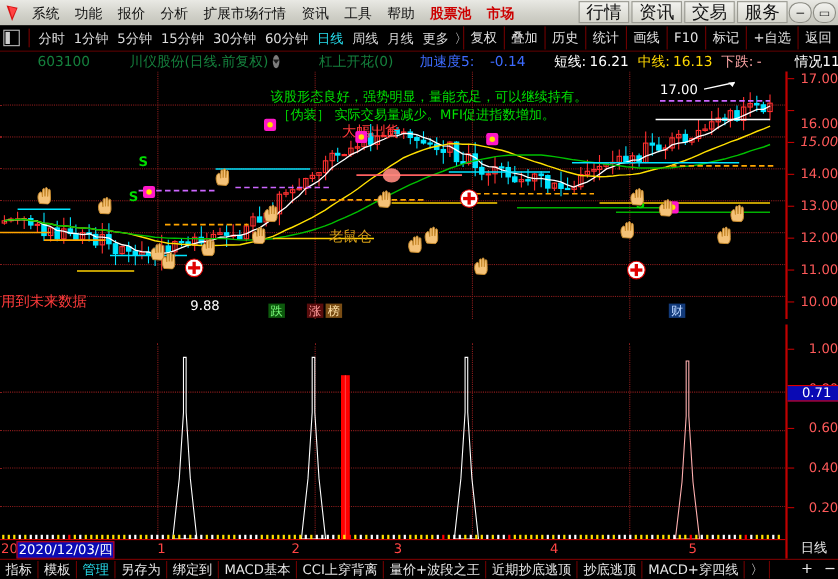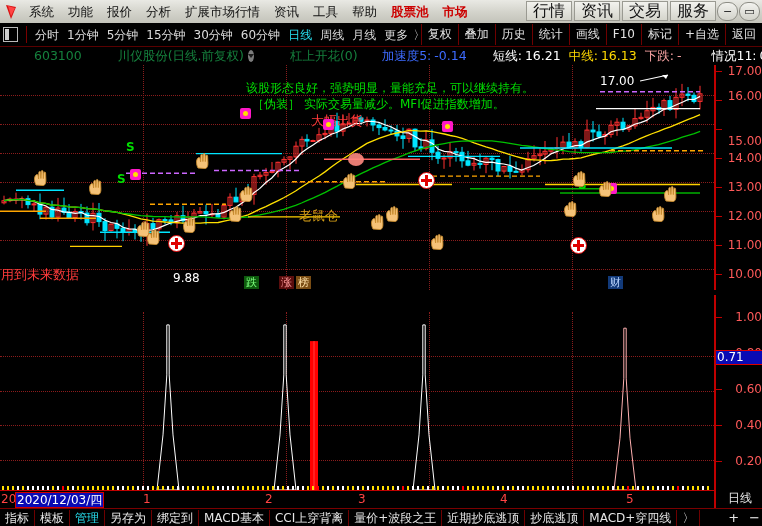--- a/index.html
+++ b/index.html
@@ -72,21 +72,21 @@
   
   .indhead{position:absolute;left:0;top:295px;width:714px;height:17px;display:flex;align-items:center;gap:0;}
   .ih{font-size:12px;line-height:15px;white-space:nowrap;padding-right:7px;}
   .ih.grey{color:#cfcfcf;padding-left:4px;}
   .ih.pink{color:#ff6a6a;} .ih.red{color:#ff1a1a;} .ih.yel{color:#ffe000;} .ih.wht{color:#f0f0f0;}
   .indpane{position:absolute;left:0;top:312px;width:714px;height:178px;background:#000;overflow:hidden;}
   .axis-ind{position:absolute;left:714px;top:295px;width:48px;height:195px;border-left:2px solid #c00000;}
   .ind-gridh{position:absolute;left:0;width:714px;height:0;border-top:1px dotted #8b1c1c;}
   .ind-gridv{position:absolute;top:0;height:178px;width:0;border-left:1px dotted #8b1c1c;}
   .valtag{position:absolute;left:0;width:46px;background:#0a0ab4;border-top:1px solid #d00;
-          border-bottom:1px solid #d00;font-size:12px;color:#fff;line-height:13px;padding-left:1px;box-sizing:border-box;}
+          border-bottom:1px solid #d00;font-size:12px;color:#fff;line-height:13px;padding-left:13px;box-sizing:border-box;}
 
   
   .dateaxis{position:absolute;left:0;top:490px;width:714px;height:18px;border-top:1px solid #c00000;}
   .dlab{position:absolute;top:2px;font-size:12px;color:#ff4444;line-height:13px;}
   .dsel{position:absolute;top:1px;background:#0a0ab4;color:#ffffff;font-size:12px;line-height:14px;
         border:1px solid #d00000;padding:0 1px;}
   .kline-strip{position:absolute;left:0;top:486px;width:714px;height:4px;}
   .period-lab{position:absolute;left:714px;top:490px;width:48px;height:18px;border-left:2px solid #c00000;
         font-size:12px;color:#e8e8e8;text-align:center;line-height:17px;}
 
@@ -163,21 +163,21 @@
         </div>
     </div>
   </div>
 
   <div class="infoline">
     <span class="info" style="padding-left:2px;">603100</span>
     <span class="info" style="padding-left:4px;">川仪股份(日线.前复权)</span>
     <span class="badge-dd"></span>
     <span class="info">杠上开花(0)</span>
     <span class="info blue" style="margin-left:24px;">加速度5:</span>
-    <span class="info blue" style="margin-left:3px;">-0.14</span>
+    <span class="info blue" style="margin-left:14px;">-0.14</span>
     <span class="info white" style="margin-left:26px;">短线:</span>
     <span class="info white" style="margin-left:3px;">16.21</span>
     <span class="info yel" style="margin-left:8px;">中线:</span>
     <span class="info yel" style="margin-left:3px;">16.13</span>
     <span class="info grn" style="margin-left:8px;">下跌:</span>
     <span class="info grn" style="margin-left:3px;">-</span>
     <span class="info white" style="margin-left:30px;">情况11:</span>
     <span class="info white" style="margin-left:3px;">0.00</span>
     <span style="margin-left:14px;">
       <svg width="13" height="13" viewBox="0 0 13 13">
@@ -543,23 +543,23 @@
         </svg></div>
     <div class="hand" style="left:663px;top:120px"><svg width="16" height="17" viewBox="0 0 16 17">
           <path d="M3 16 C1 12 1 8 3 6 C4 5 5 5.5 5.2 7 L5.6 10 L5.8 3.5 C5.9 2 7.6 2 7.7 3.5 L7.9 9.5 L8.2 2.6 C8.3 1.1 10 1.1 10.1 2.6 L10.3 9.6 L10.8 4 C10.9 2.7 12.5 2.7 12.6 4 L12.9 11 C13.1 14 12 16 10.5 16.6 Z" fill="#f5c278" stroke="#c98c2e" stroke-width="0.9"></path>
         </svg></div>
   </div>
 
   <div class="axis-right">
     <div id="priceticks">
         <div class="axlab" style="top: 1px;">17.00</div>
         <div class="axtick" style="top: 6px;"></div>
-        <div class="axlab" style="top: 26px;">16.00</div>
+        <div class="axlab" style="top: 42px;">16.00</div>
         <div class="axtick" style="top: 35px;"></div>
-        <div class="axlab" style="top: 71px;">15.00</div>
+        <div class="axlab" style="top: 59px; font-style: italic;">15.00</div>
         <div class="axtick" style="top: 64px;"></div>
         <div class="axlab" style="top: 88px;">14.00</div>
         <div class="axtick" style="top: 93px;"></div>
         <div class="axlab" style="top: 117px;">13.00</div>
         <div class="axtick" style="top: 122px;"></div>
         <div class="axlab" style="top: 146px;">12.00</div>
         <div class="axtick" style="top: 151px;"></div>
         <div class="axlab" style="top: 175px;">11.00</div>
         <div class="axtick" style="top: 180px;"></div>
         <div class="axlab" style="top: 204px;">10.00</div>

